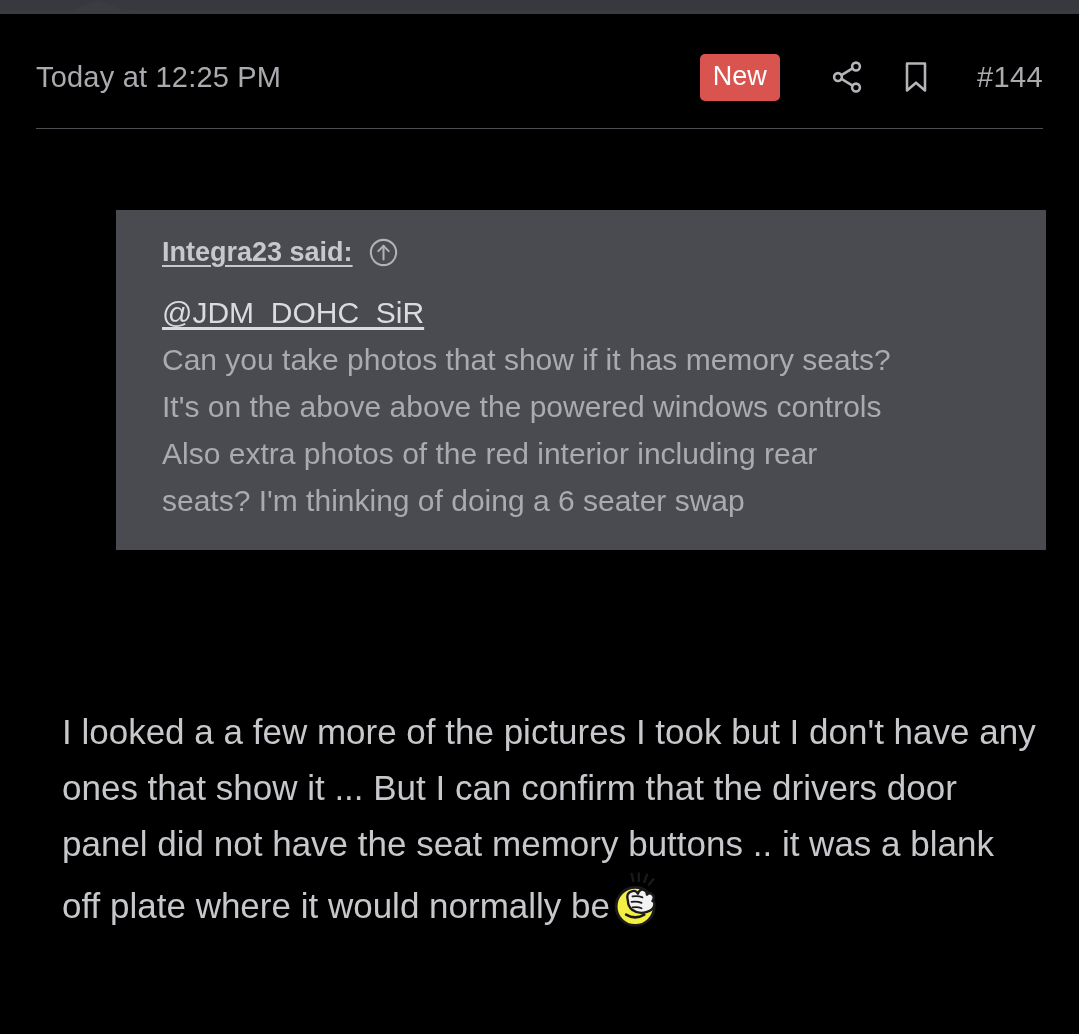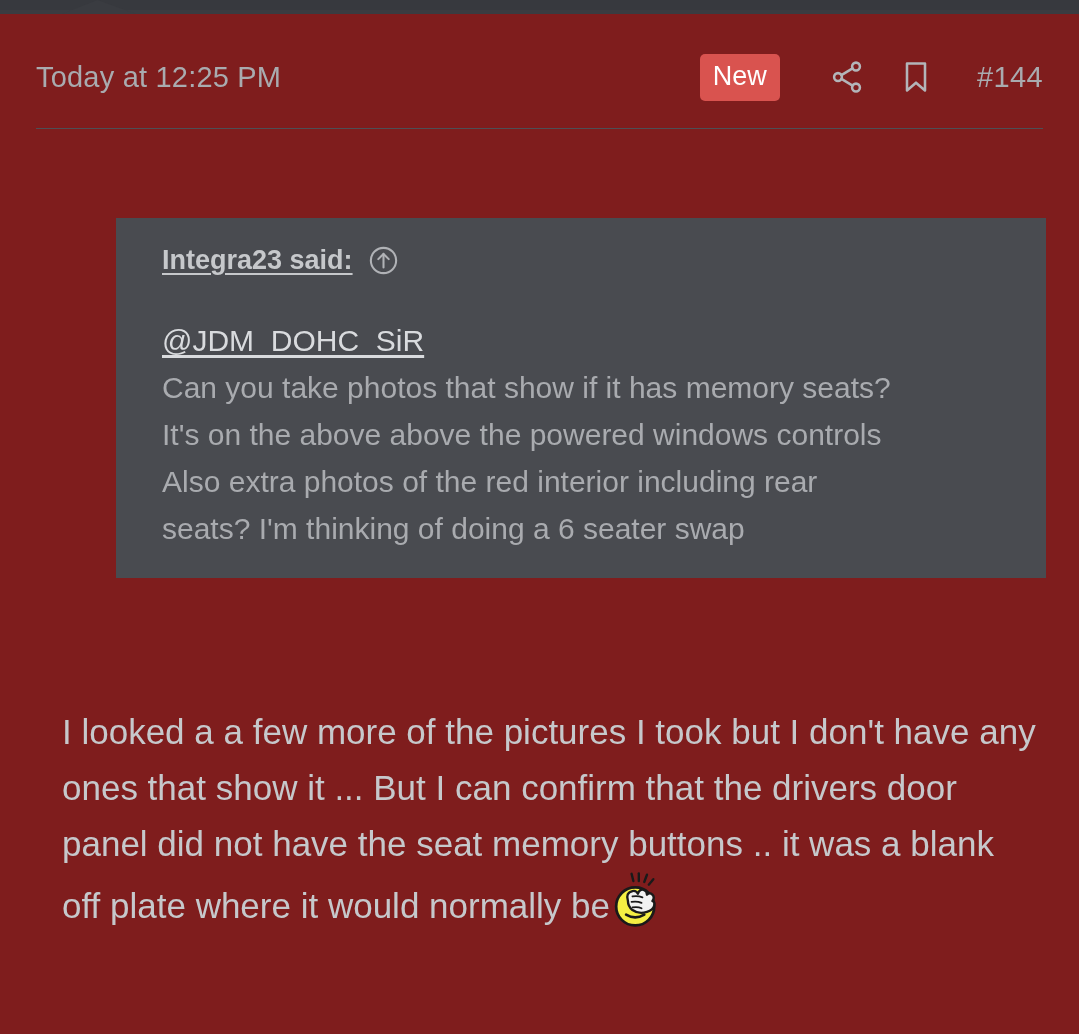--- a/index.html
+++ b/index.html
@@ -42,21 +42,21 @@
     clip-path: polygon(0% 100%, 48% 0%, 100% 100%);
   }
 
   
   #post {
     position: absolute;
     left: 0;
     top: 14px;
     width: 1079px;
     height: 1020px;
-    background: #7f1d1d;
+    background: #000000;
     box-sizing: border-box;
   }
 
   
   #post-header {
     position: absolute;
     left: 36px;
     top: 34px;
     width: 1007px;
     height: 58px;
@@ -109,21 +109,21 @@
     top: 114px;
     width: 1007px;
     height: 1px;
     background: #4d4f55;
   }
 
   
   #quote-block {
     position: absolute;
     left: 76px;
-    top: 188px;
+    top: 180px;
     width: 930px;
     background: #494b50;
     padding: 26px 0 26px 0;
     box-sizing: border-box;
   }
   #quote-attribution {
     margin: 0 0 0 46px;
     display: flex;
     align-items: center;
     gap: 14px;
@@ -132,21 +132,21 @@
     font-size: 27px;
     font-weight: bold;
     color: #c6c8cb;
     text-decoration: underline;
     text-underline-offset: 4px;
     white-space: nowrap;
   }
   #quote-jump-icon svg { display: block; }
 
   #quote-body {
-    margin: 40px 0 0 46px;
+    margin: 20px 0 0 46px;
     padding-right: 20px;
   }
   #quote-mention {
     font-size: 30px;
     color: #d9dbde;
     text-decoration: underline;
     text-underline-offset: 4px;
     display: block;
     line-height: 1.57;
   }

